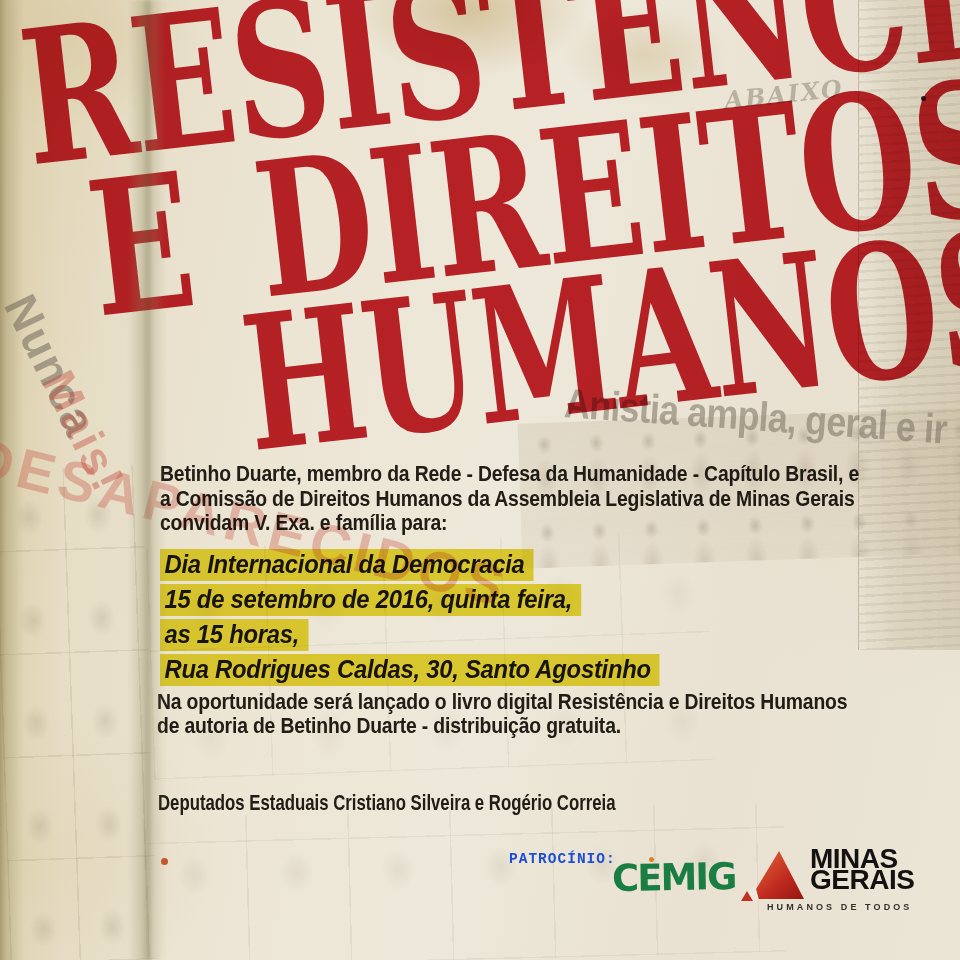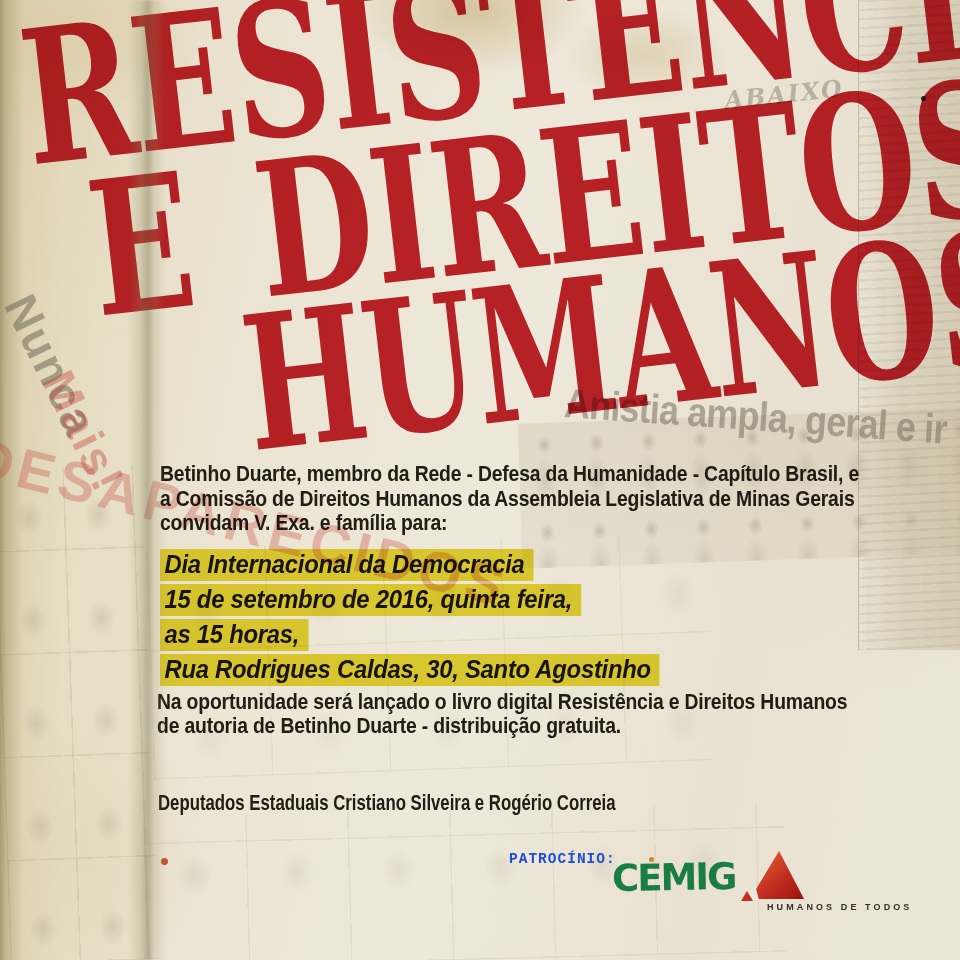--- a/index.html
+++ b/index.html
@@ -174,17 +174,21 @@
 
   <div class="abs sponsor-label">PATROCÍNIO:</div>
 
   <div class="abs cemig" style="color:#1a7d42;">CEMIG</div>
   <div class="abs cemig-dot"></div>
 
   <div class="abs mg-logo">
     <div class="mg-tri"></div>
     <div class="mg-notch"></div>
     <div class="mg-small"></div>
+    <div class="mg-text">
+      <div>MINAS</div>
+      <div>GERAIS</div>
+    </div>
     <div class="mg-tagline">HUMANOS DE TODOS</div>
   </div>
 
   <div class="abs crease"></div>
 </div>
 
 </body></html>

